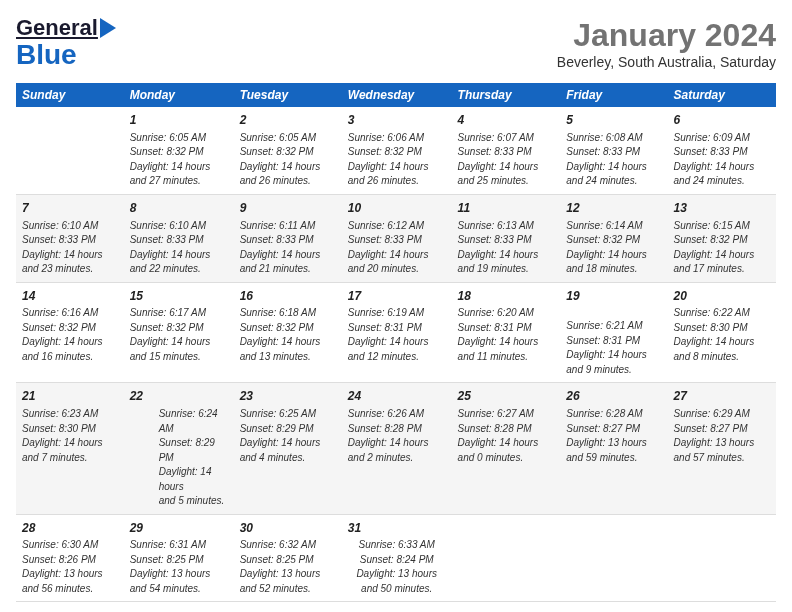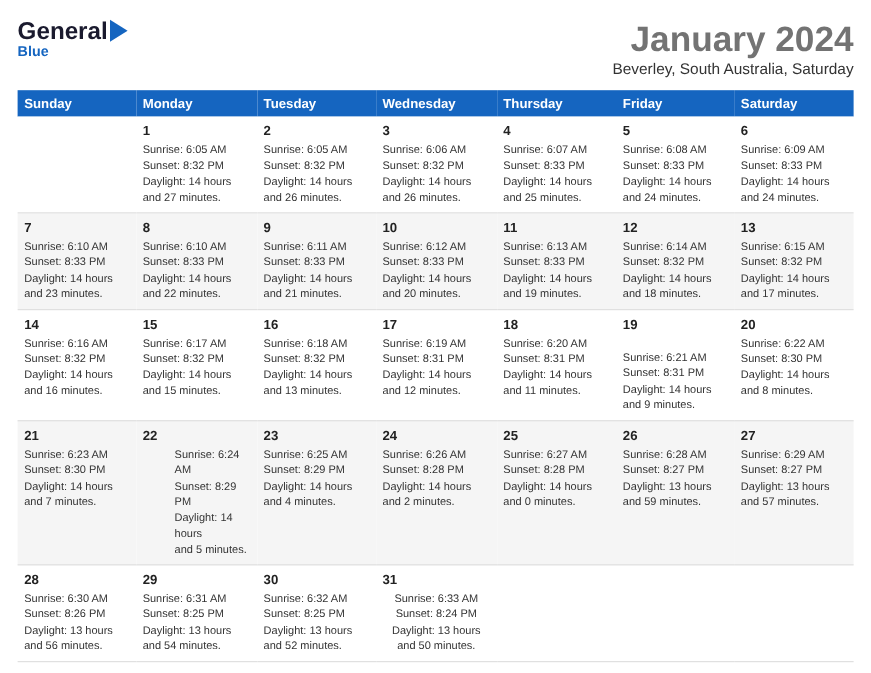--- a/index.html
+++ b/index.html
@@ -49,20 +49,21 @@
       line-height: 1.2;
     }
     .location {
       font-size: 14px;
       color: #333;
     }
     table {
       width: 100%;
       border-collapse: collapse;
       font-size: 10.5px;
+      font-style: italic;
     }
     thead tr th {
       background-color: #1565c0;
       color: #fff;
       text-align: left;
       padding: 5px 6px;
       font-size: 12px;
       font-weight: bold;
     }
     tbody tr {
@@ -93,25 +94,25 @@
       line-height: 1.45;
     }
   </style>
 </head>
 <body>
 
 <div class="header">
   <div class="logo">
     <div class="logo-row">
       <span class="logo-text">
-        <span style="color:#1a1a2e;">General</span>
+        <span style="color:#1a1a2e;text-decoration:underline;">General</span>
       </span>
       <div class="logo-arrow"></div>
     </div>
-    <span class="logo-text blue" style="color:#1565c0; font-size:13px;">Blue</span>
+    <span class="logo-text blue" style="color:#1565c0; font-size:28px;">Blue</span>
   </div>
   <div class="title-block">
     <div class="month-title">January 2024</div>
     <div class="location">Beverley, South Australia, Saturday</div>
   </div>
 </div>
 
 <table>
   <thead>
     <tr id="weekday-header">

